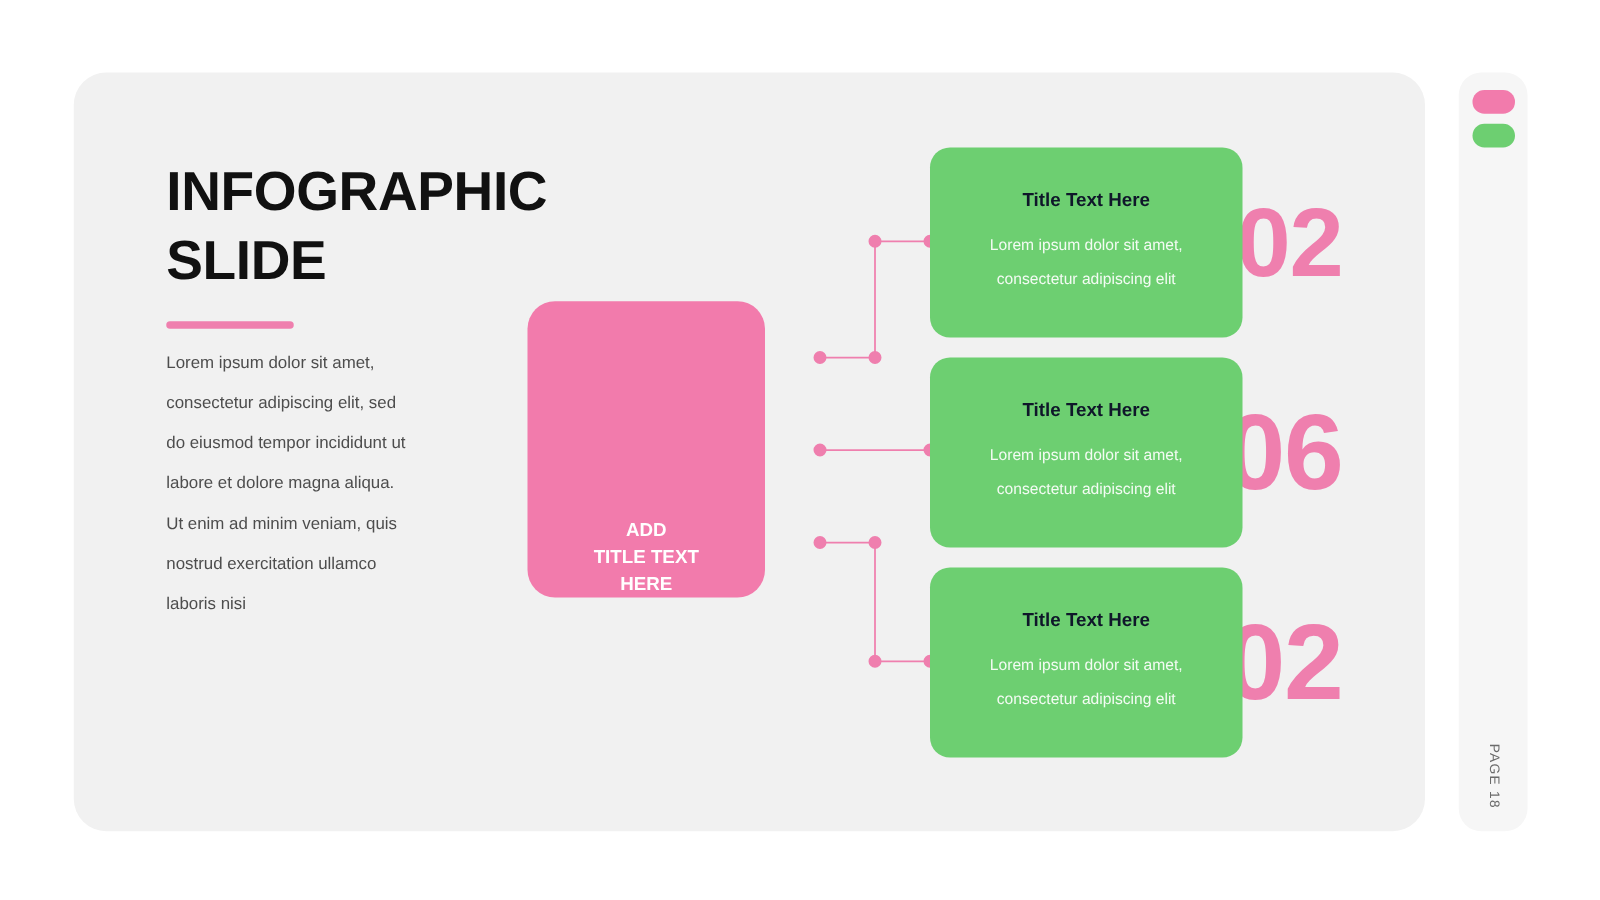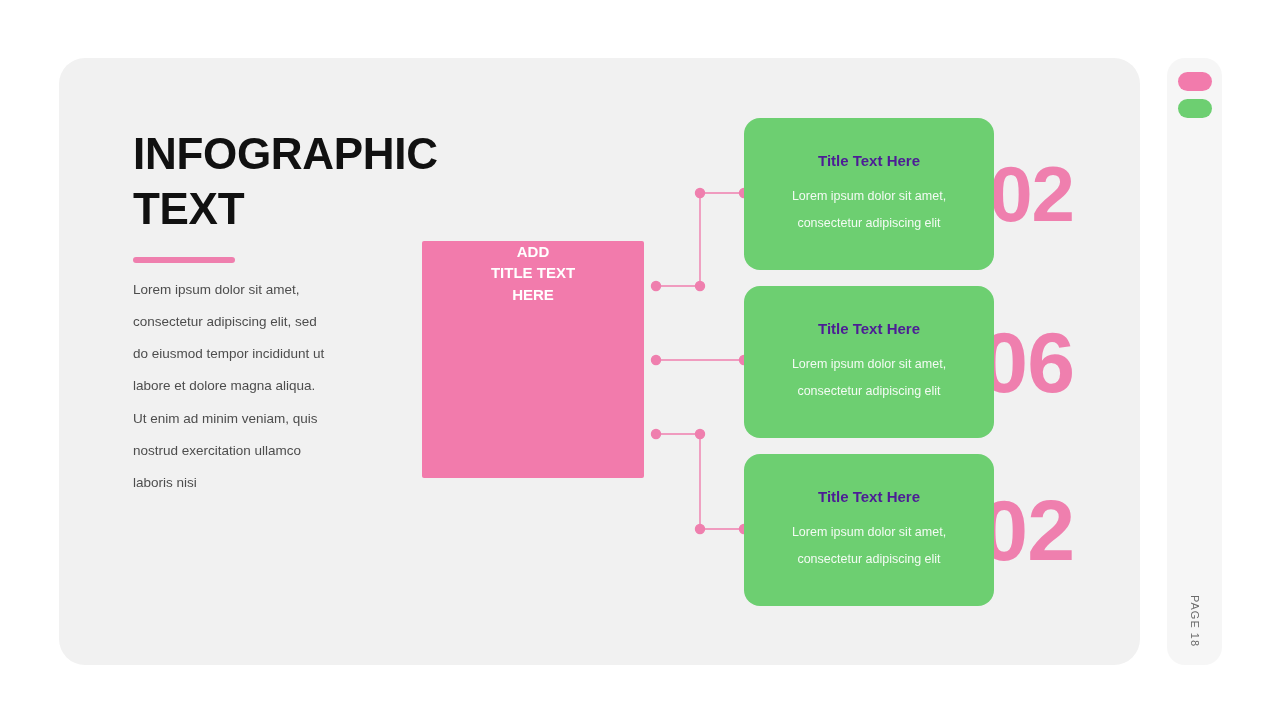--- a/index.html
+++ b/index.html
@@ -58,26 +58,26 @@
     line-height: 2.38;
     color: #4d4d4d;
     white-space: pre-line;
   }
 
   
   .center-box {
     position: absolute;
     left: 363px;
     top: 183px;
-    width: 222px;
+    width: 190px;
     height: 237px;
     background: #f27bac;
-    border-radius: 2px;
+    border-radius: 22px;
     display: flex;
-    align-items: flex-start;
+    align-items: flex-end;
     justify-content: center;
   }
   .center-box-label {
     color: #ffffff;
     font-size: 15px;
     font-weight: bold;
     line-height: 1.42;
     text-align: center;
     white-space: pre-line;
   }
@@ -128,21 +128,21 @@
     border-radius: 16px;
     z-index: 2;
     display: flex;
     flex-direction: column;
     align-items: center;
     justify-content: center;
     padding: 0 18px;
     box-sizing: border-box;
   }
   .item-title {
-    color: #4c1d95;
+    color: #0f172a;
     font-size: 15px;
     font-weight: bold;
     text-align: center;
     margin-bottom: 14px;
   }
   .item-desc {
     color: #f3fbf3;
     font-size: 12.5px;
     line-height: 2.1;
     text-align: center;
@@ -201,21 +201,21 @@
       <path d="M 597 376 L 641 376 L 641 471 L 685 471" fill="none"></path>
       <circle cx="597" cy="376" r="4.5"></circle>
       <circle cx="641" cy="376" r="4.5"></circle>
       <circle cx="641" cy="471" r="4.5"></circle>
       <circle cx="685" cy="471" r="4.5"></circle>
     </g>
   </svg>
 
   <div class="title-block">
     <h1 class="slide-title">INFOGRAPHIC
-TEXT</h1>
+SLIDE</h1>
     <div class="title-rule"></div>
   </div>
 
   <div class="body-copy">Lorem ipsum dolor sit amet,
 consectetur adipiscing elit, sed
 do eiusmod tempor incididunt ut
 labore et dolore magna aliqua.
 Ut enim ad minim veniam, quis
 nostrud exercitation ullamco
 laboris nisi</div>

